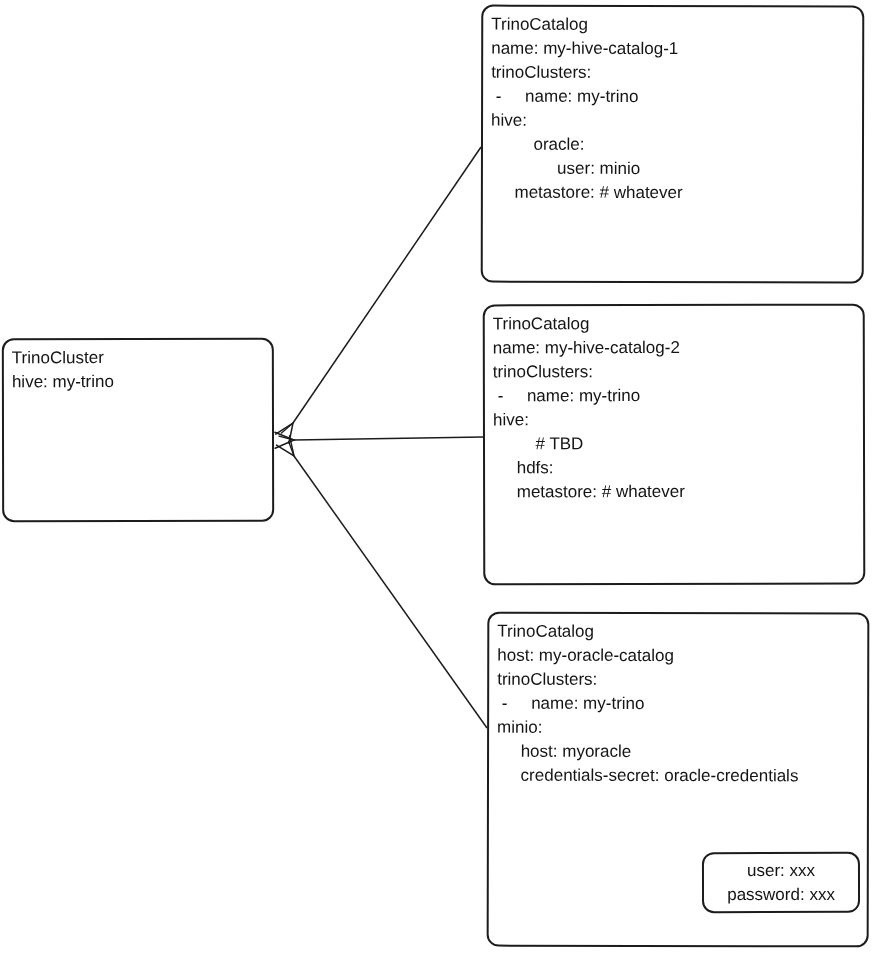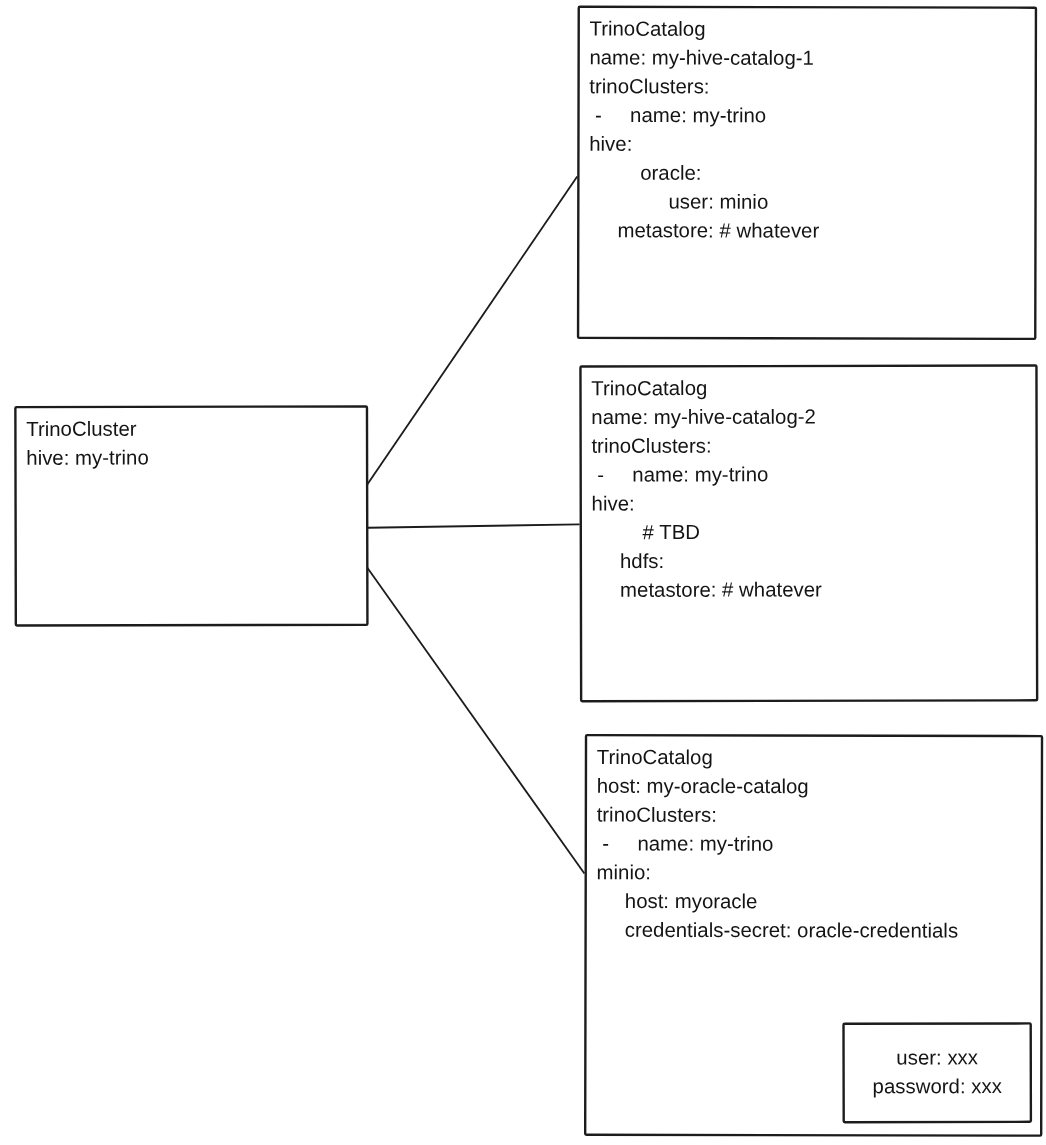--- a/index.html
+++ b/index.html
@@ -21,38 +21,38 @@
     left: 0;
     top: 0;
     width: 872px;
     height: 954px;
     pointer-events: none;
   }
   .node {
     position: absolute;
     background: #ffffff;
     border: 2px solid #1c1c1c;
-    border-radius: 2px;
+    border-radius: 12px;
     box-sizing: border-box;
     padding: 6px 8px;
   }
   
   .sketch-a { transform: rotate(-0.12deg); }
   .sketch-b { transform: rotate(0.12deg); }
   .node .line {
     white-space: pre;
     font-size: 17px;
     line-height: 24px;
   }
-  .cluster-box   { left: 12px;   top: 338px; width: 295px; height: 184px; }
+  .cluster-box   { left: 2px;   top: 338px; width: 272px; height: 184px; }
   .catalog1-box  { left: 481px; top: 5px;   width: 383px; height: 278px; }
   .catalog2-box  { left: 483px; top: 304px; width: 382px; height: 281px; }
   .catalog3-box  { left: 487px; top: 612px; width: 382px; height: 335px; }
   .credentials-box {
-    left: 702px; top: 852px; width: 158px; height: 84px;
+    left: 702px; top: 852px; width: 158px; height: 61px;
     display: flex;
     flex-direction: column;
     align-items: center;
     justify-content: center;
     padding: 0;
   }
   .credentials-box .line { text-align: center; }
 </style>
 </head>
 <body>

